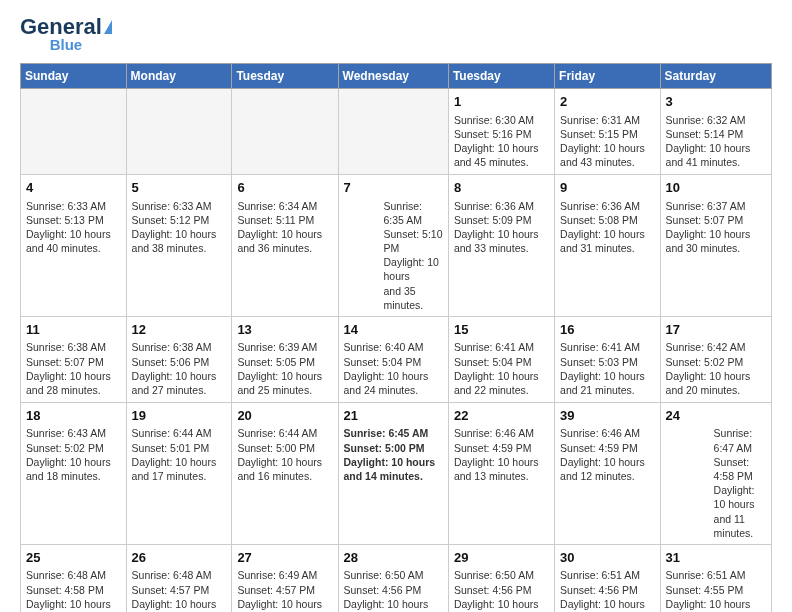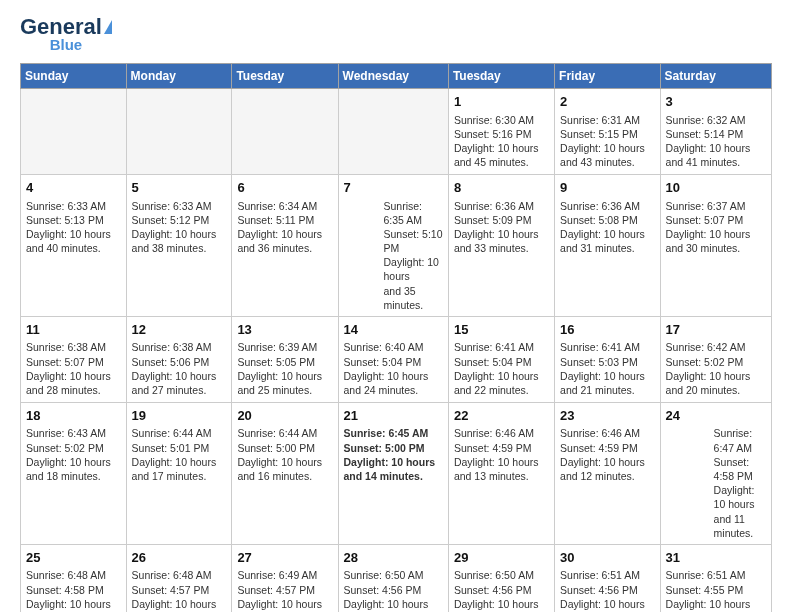--- a/index.html
+++ b/index.html
@@ -291,21 +291,21 @@
 and 14 minutes.</div>
           </td>
           <td>
             <div class="day-num">22</div>
             <div class="day-info" style="white-space: pre-line;">Sunrise: 6:46 AM
 Sunset: 4:59 PM
 Daylight: 10 hours
 and 13 minutes.</div>
           </td>
           <td>
-            <div class="day-num">23</div>
+            <div class="day-num">39</div>
             <div class="day-info" style="white-space: pre-line;">Sunrise: 6:46 AM
 Sunset: 4:59 PM
 Daylight: 10 hours
 and 12 minutes.</div>
           </td>
           <td>
             <div class="day-num">24</div>
             <div class="day-info" style="white-space: pre-line; margin-left: 48px;">Sunrise: 6:47 AM
 Sunset: 4:58 PM
 Daylight: 10 hours

